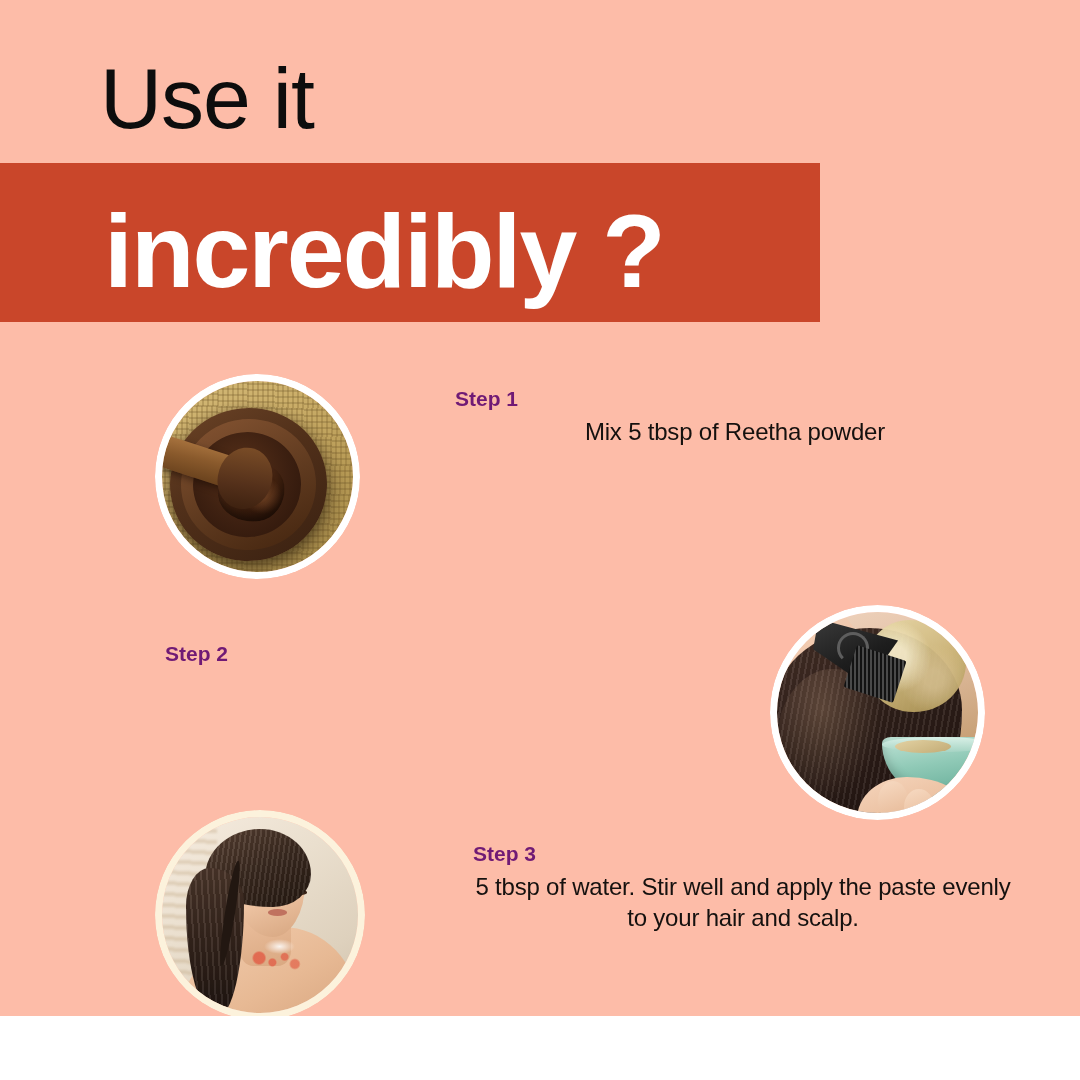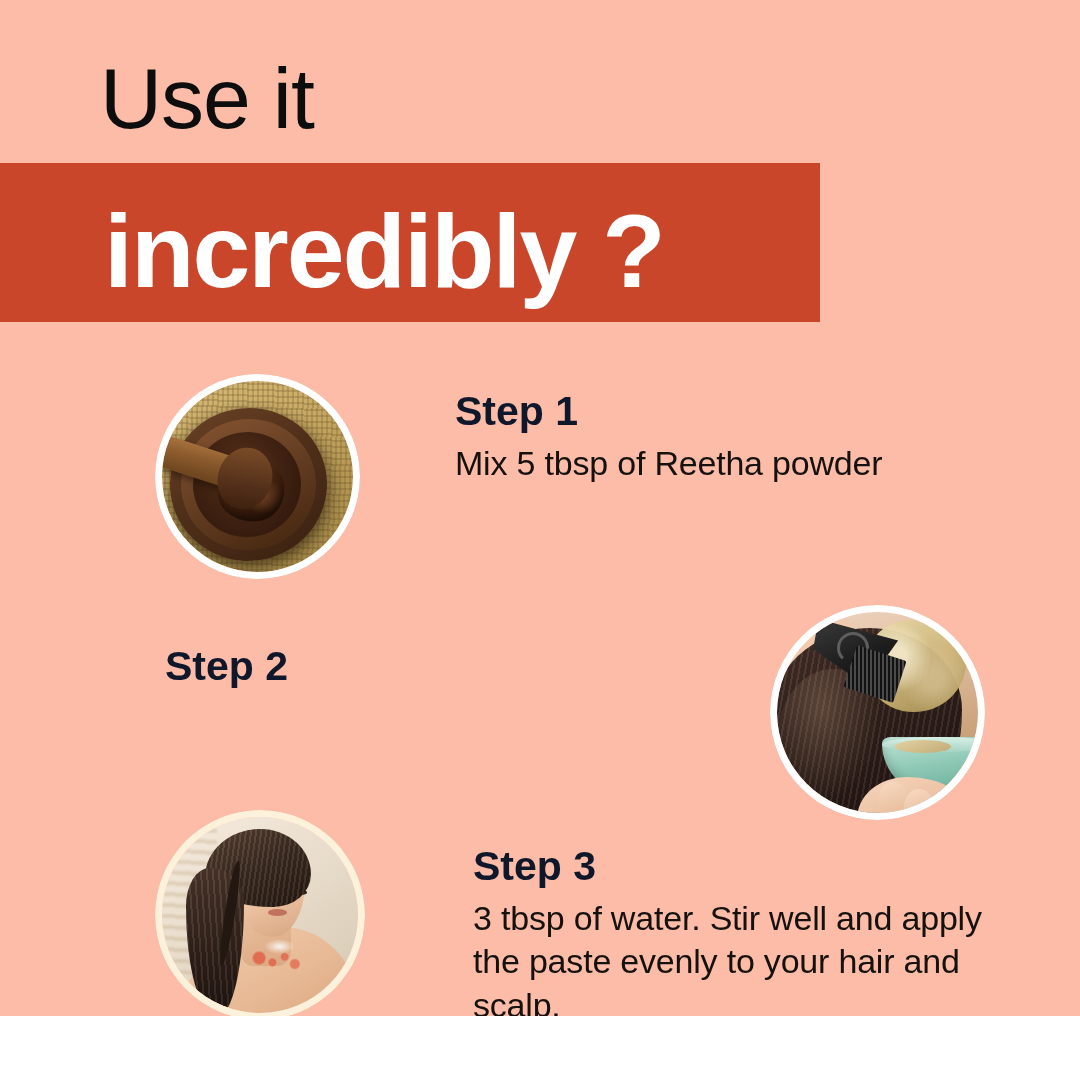--- a/index.html
+++ b/index.html
@@ -58,34 +58,35 @@
     color: #ffffff;
     letter-spacing: -2px;
     white-space: nowrap;
   }
 
   
   .step-block {
     position: absolute;
   }
   .step-title {
-    font-size: 41px;
+    font-size: 21px;
     font-weight: 700;
-    color: #0f172a;
+    color: #701a75;
     line-height: 1.25;
     letter-spacing: 0px;
     margin: 0 0 5px 0;
   }
   .step-body {
-    font-size: 34px;
+    font-size: 24px;
     font-weight: 400;
     color: #15110f;
     line-height: 1.27;
     letter-spacing: -0.2px;
     margin: 0;
+    text-align: center;
   }
 
   #step1-text { left: 455px; top: 386px; width: 560px; }
   #step2-text { left: 165px; top: 641px; width: 540px; }
   #step3-text { left: 455px; top: 841px; width: 540px; margin-left: 18px; }
 
   
   .photo-circle {
     position: absolute;
     border-radius: 50%;
@@ -447,16 +448,16 @@
       <div class="c3-hair-len"></div>
       <div class="c3-hair-strand"></div>
       <div class="c3-highlight"></div>
       <div class="c3-drops"></div>
     </div>
     <div class="ring ring-cream"></div>
   </div>
 
   <div class="step-block" id="step3-text">
     <p class="step-title">Step 3</p>
-    <p class="step-body">3 tbsp of water. Stir well and apply the paste evenly to your hair and scalp.</p>
+    <p class="step-body">5 tbsp of water. Stir well and apply the paste evenly to your hair and scalp.</p>
   </div>
 
 </div>
 
 </body></html>

